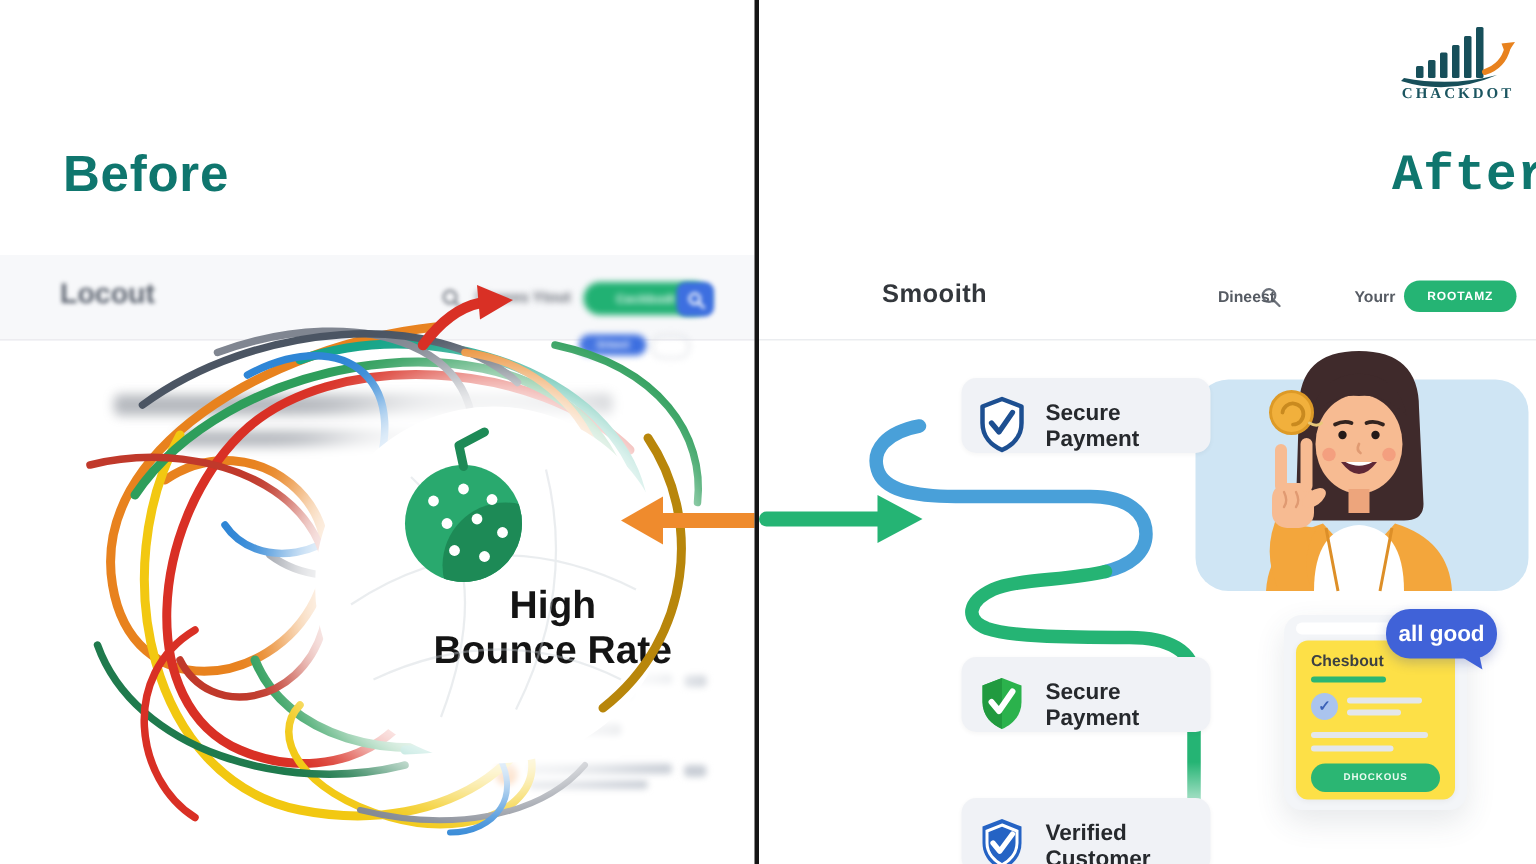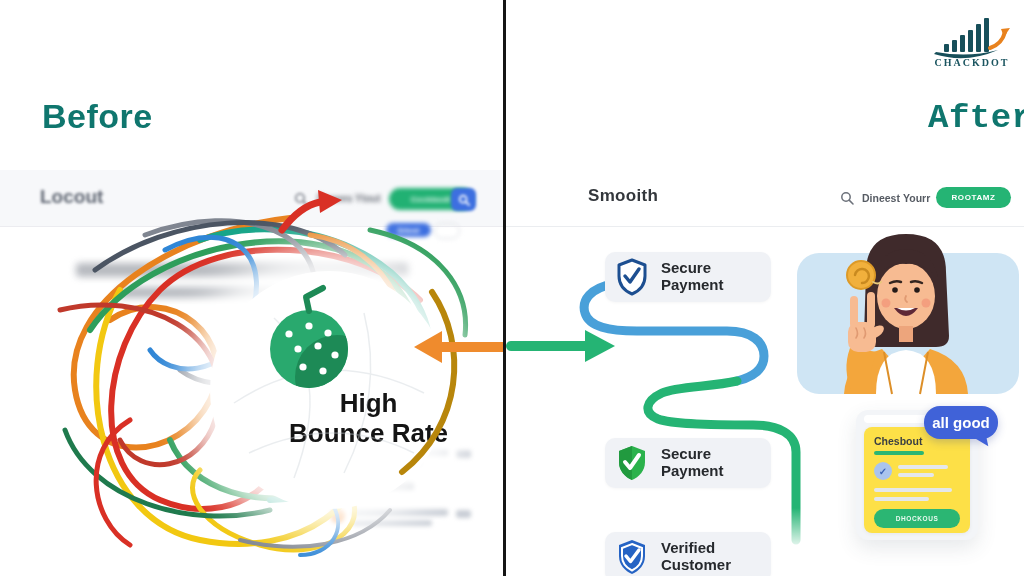--- a/index.html
+++ b/index.html
@@ -28,22 +28,22 @@
   
   .bounce-circle{left:210px;top:271px;width:238px;height:238px;border-radius:50%;background:#fff;
     box-shadow:0 0 34px 26px rgba(255,255,255,.92);display:flex;flex-direction:column;align-items:flex-end;}
   .bounce-text{margin-top:118px;text-align:center;font-size:26px;font-weight:800;color:#141414;line-height:1.15;}
   
   .r-header{left:506px;top:170px;width:518px;height:56px;background:#ffffff;border-bottom:1px solid #ebedf0;}
   .r-logo{left:588px;top:186px;font-size:17px;font-weight:700;color:#33373c;letter-spacing:.3px;}
   .r-nav{font-size:10.5px;color:#565b63;font-weight:700;}
   .r-checkout{left:936px;top:187px;width:75px;height:21px;background:#25b474;font-size:8px;letter-spacing:.6px;}
   
-  .badge{width:166px;height:50px;background:#f0f2f6;border-radius:10px;display:flex;align-items:center;
-    padding-left:10px;box-sizing:border-box;gap:12px;box-shadow:0 1px 3px rgba(0,0,0,.04);}
+  .badge{width:166px;height:50px;background:#f0f2f6;border-radius:10px;display:flex;align-items:flex-end;
+    padding-left:10px;box-sizing:border-box;gap:12px;box-shadow:0 1px 3px rgba(0,0,0,.04);margin-left:36px;}
   .badge-text{font-size:15px;font-weight:700;color:#26292d;line-height:1.12;}
   
   .fade{background:linear-gradient(to bottom,rgba(255,255,255,0),#ffffff 65%);}
   
   .mini-outer{left:856px;top:410px;width:122px;height:130px;background:#f3f5f8;border-radius:12px;
     box-shadow:0 8px 20px rgba(60,70,90,.12);}
   .mini-topbar{left:864px;top:415px;width:106px;height:8px;background:#ffffff;border-radius:4px;}
   .mini-inner{left:864px;top:427px;width:106px;height:106px;background:#fde047;border-radius:8px;
     box-shadow:0 1px 4px rgba(0,0,0,.06);padding:8px 10px;box-sizing:border-box;}
   .mini-title{font-size:10.5px;font-weight:700;color:#3c4043;}
@@ -186,21 +186,21 @@
     <polygon points="69,13 78,12 72,21" fill="#e8821e"></polygon>
   </svg>
   <div class="abs brand-text">CHACKDOT</div>
 
   <div class="abs r-header"></div>
   <div class="abs r-logo">Smooith</div>
   <svg class="abs" style="left:840px;top:191px;" width="14" height="14" viewBox="0 0 14 14">
     <circle cx="6" cy="6" r="4.2" fill="none" stroke="#6c717a" stroke-width="1.5"></circle>
     <line x1="9.4" y1="9.4" x2="13" y2="13" stroke="#6c717a" stroke-width="1.5" stroke-linecap="round"></line>
   </svg>
-  <div class="abs r-nav" style="left:862px;top:192px;">Dineest</div>
+  <div class="abs r-nav" style="left:812px;top:192px;">Dineest</div>
   <div class="abs r-nav" style="left:903px;top:192px;">Yourr</div>
   <div class="abs pill r-checkout">ROOTAMZ</div>
 
   <svg class="abs" style="left:505px;top:0;" width="519" height="576" viewBox="0 0 519 576">
     <path d="M 6 346 L 82 346" fill="none" stroke="#25b474" stroke-width="10" stroke-linecap="round"></path>
     <polygon points="80,330 110,346 80,362" fill="#25b474"></polygon>
     <path d="M 108 284 C 86 288, 76 300, 80 313 C 84 327, 104 331, 132 331 L 222 331 C 247 331, 259 342, 259 356 C 259 369, 248 377, 232 381" fill="none" stroke="#49a0d9" stroke-width="9" stroke-linecap="round"></path>
     <path d="M 232 381 C 207 387, 172 386, 157 393 C 140 401, 138 413, 153 419 C 167 424, 200 425, 248 425 C 274 425, 291 434, 291 452 L 291 540" fill="none" stroke="#25b474" stroke-width="9" stroke-linecap="round"></path>
   </svg>
   <div class="abs fade" style="left:786px;top:508px;width:22px;height:66px;"></div>

